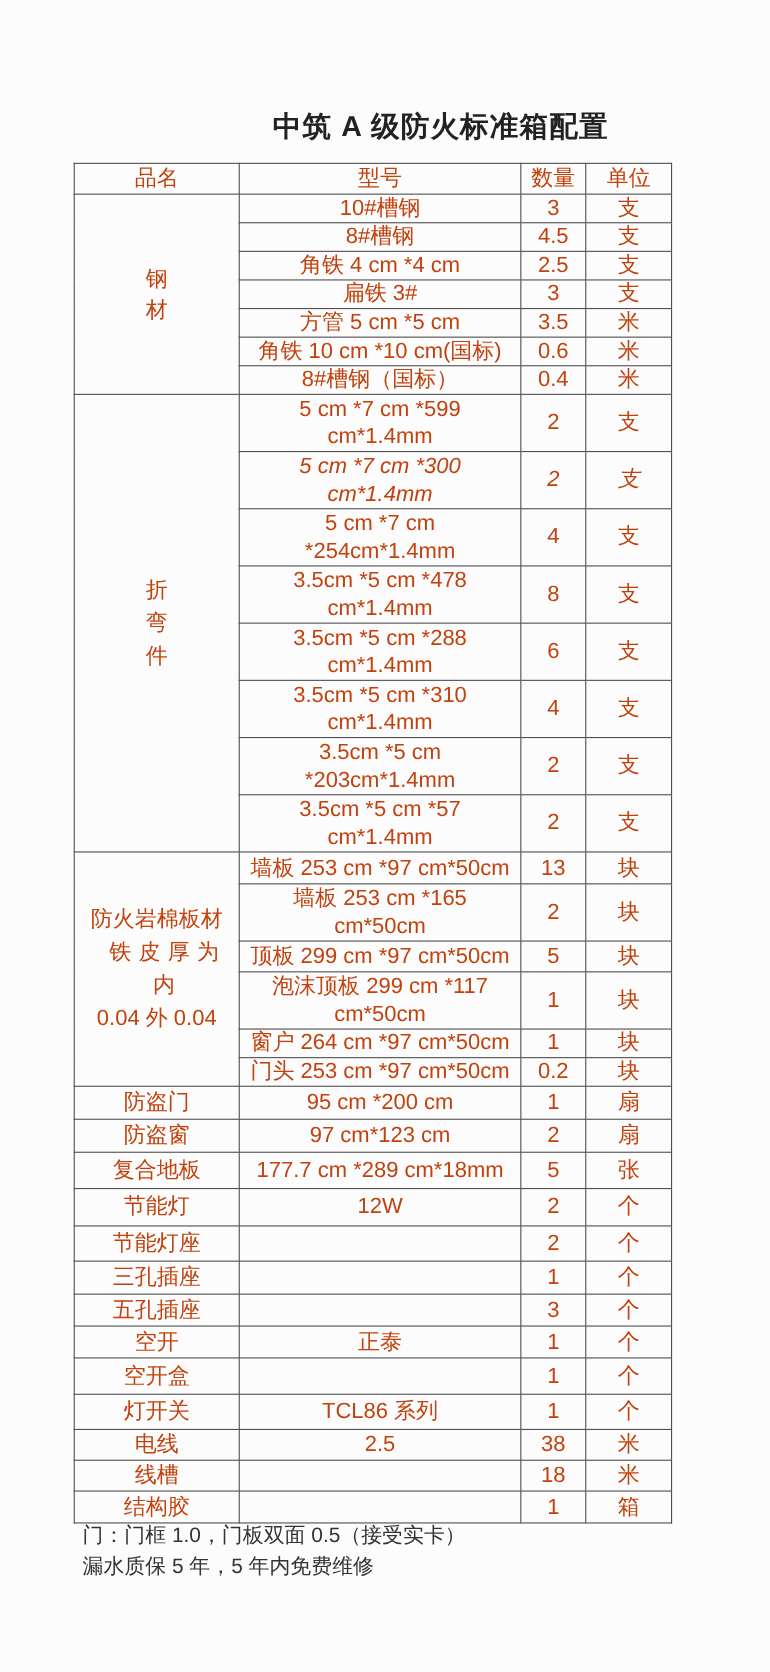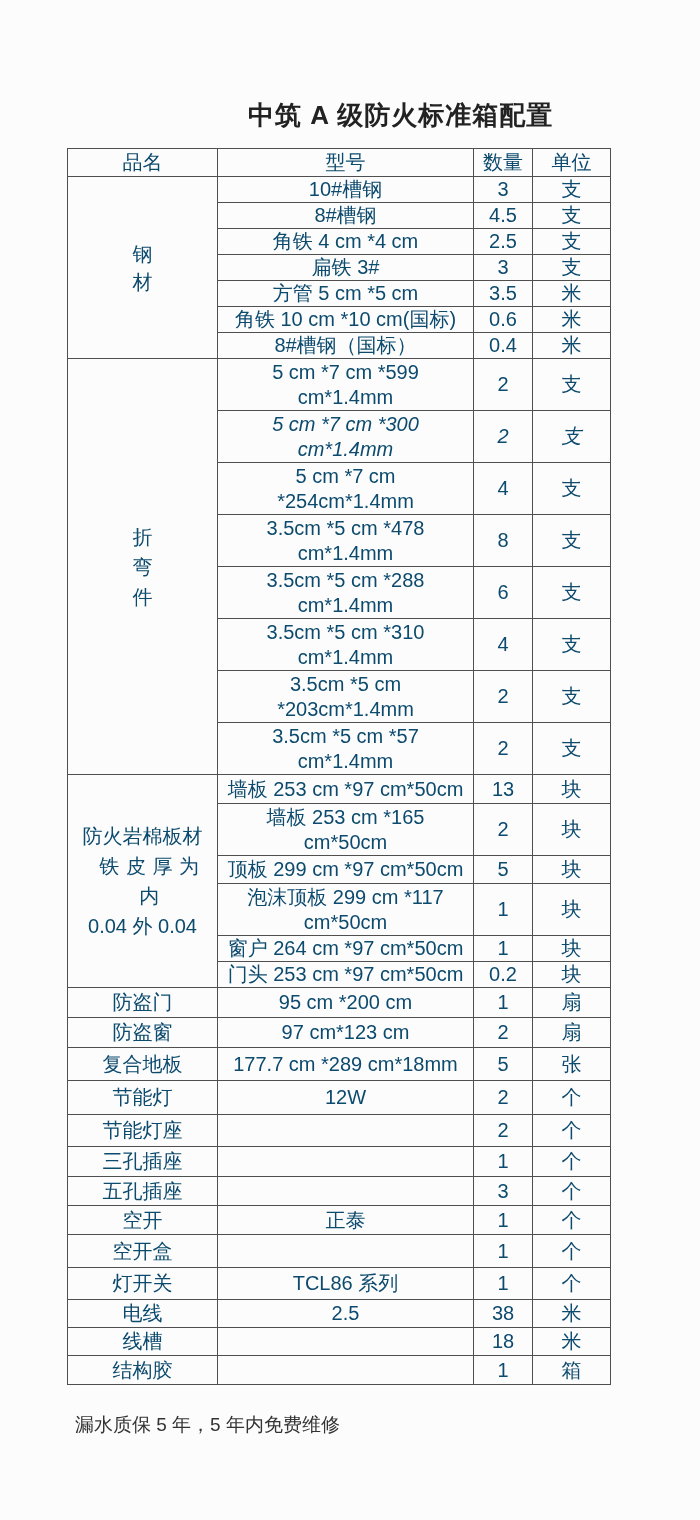--- a/index.html
+++ b/index.html
@@ -21,21 +21,21 @@
     white-space:nowrap;
     color:#222;
   }
   table.spec{
     position:absolute;
     left:67px;top:148px;
     border-collapse:collapse;
     table-layout:fixed;
     width:543px;
     font-size:20px;
-    color:#0c4a6e;
+    color:#c2410c;
   }
   table.spec td,table.spec th{
     border:1px solid #4f4f4f;
     padding:0 4px;
     text-align:center;
     vertical-align:middle;
     font-weight:400;
     line-height:25px;
     overflow:hidden;
   }
@@ -310,15 +310,16 @@
         </tr>
         <tr style="height: 29px;">
           <td rowspan="1" class="name-cell plain">结构胶</td>
           <td></td>
           <td>1</td>
           <td>箱</td>
         </tr>
       </tbody>
   </table>
 
+  <div class="footnote n1">门：门框 1.0，门板双面 0.5（接受实卡）</div>
   <div class="footnote n2">漏水质保 5 年，5 年内免费维修</div>
 
 </div>
 
 </body></html>

